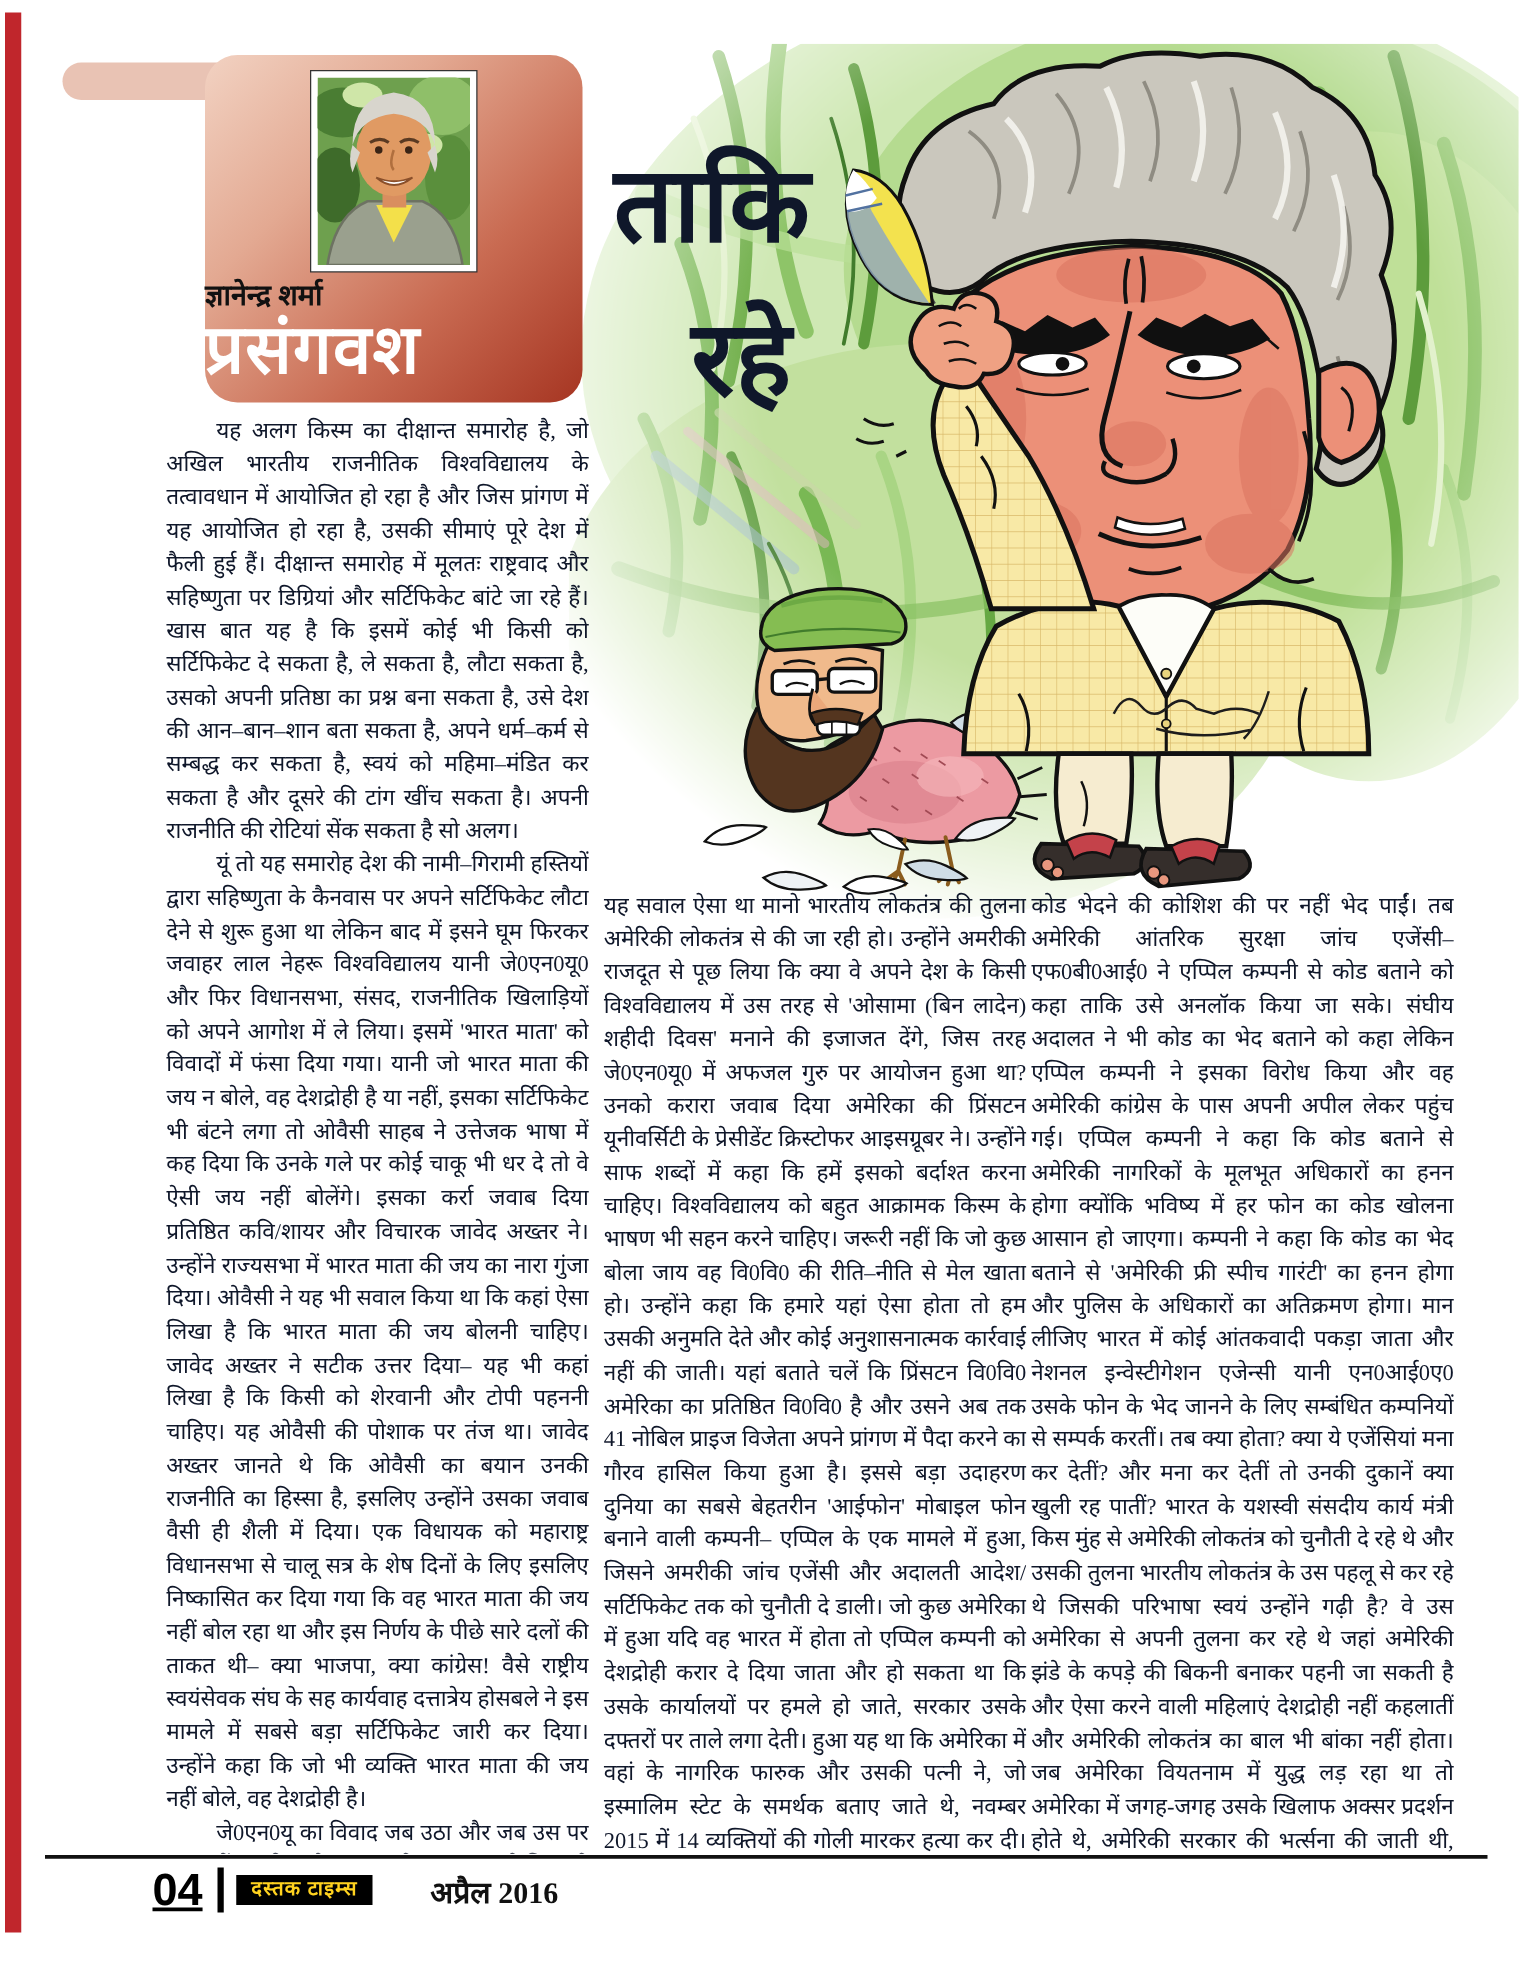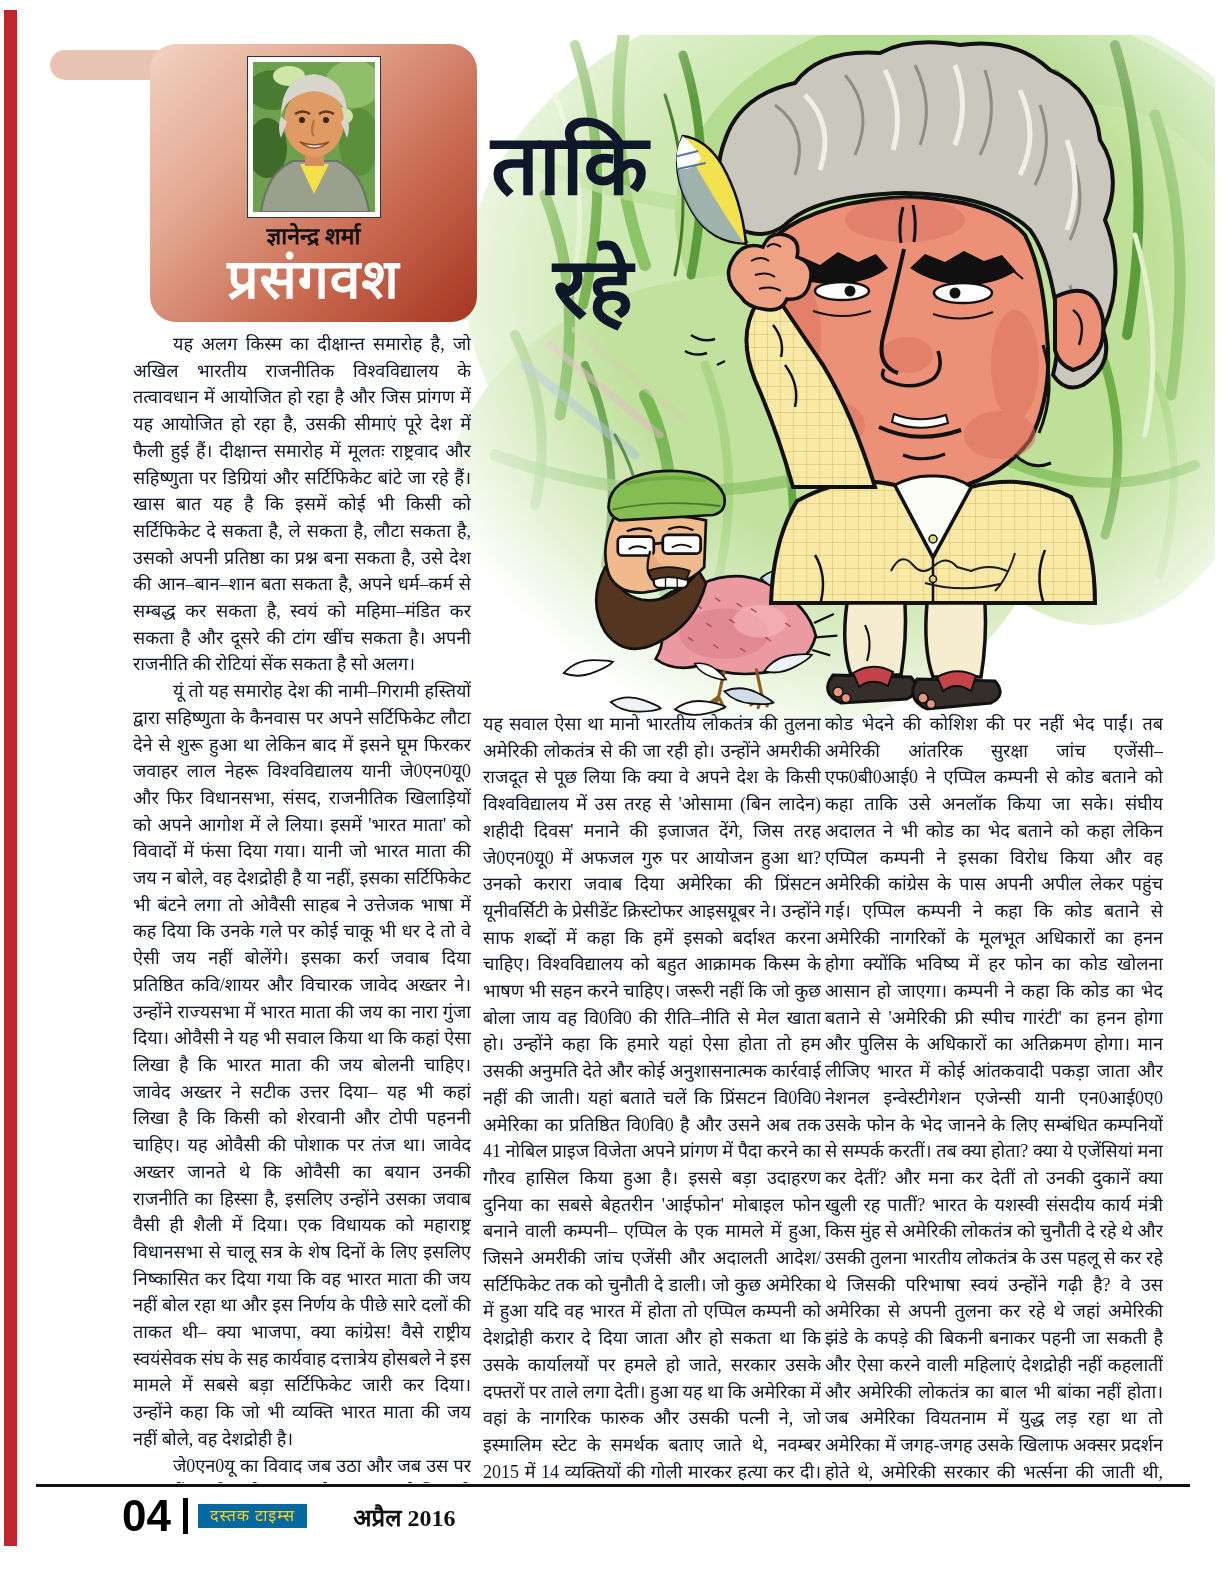--- a/index.html
+++ b/index.html
@@ -3,23 +3,22 @@
 <meta charset="utf-8">
 <style>
   html,body{margin:0;padding:0;background:#ffffff;}
   .page{
     position:relative;width:1224px;height:1584px;background:#ffffff;
     font-family:"Liberation Serif",serif;overflow:hidden;
   }
   .left-strip{position:absolute;left:4px;top:10px;width:13px;height:1536px;background:#c0262c;}
   .mast-tab{position:absolute;left:50px;top:50px;width:150px;height:30px;border-radius:15px;background:#e9c3b4;z-index:1;}
   .author-box{
-    position:absolute;left:150px;top:44px;width:327px;height:278px;border-radius:26px;z-index:2;
+    position:absolute;left:164px;top:44px;width:302px;height:278px;border-radius:26px;z-index:2;
     background:linear-gradient(135deg,#f2d2c2 0%,#e3a992 32%,#c96b52 66%,#a63522 100%);
-    text-align:center;
   }
   .photo-frame{
     margin:13px auto 0;width:122px;height:150px;background:#ffffff;padding:5px;
     box-shadow:0 0 0 1px #333333;display:block;
   }
   .photo-frame svg{display:block;}
   .author-name{margin-top:7px;font-size:23px;font-weight:bold;color:#111111;line-height:1.1;}
   .author-title{margin-top:3px;font-size:55px;font-weight:bold;color:#ffffff;line-height:1;letter-spacing:1px;}
   .cartoon{position:absolute;left:455px;top:35px;z-index:1;}
   .headline{position:absolute;left:491px;top:104px;z-index:5;color:#0f172a;font-weight:bold;}
@@ -29,24 +28,24 @@
     position:absolute;width:338px;font-size:18px;line-height:26.7px;
     text-align:justify;color:#0f172a;overflow:hidden;z-index:3;
   }
   .col p{margin:0;}
   .col p.indent{text-indent:40px;}
   .col1{left:133px;top:331px;height:1152px;}
   .col2{left:483px;top:711px;height:772px;}
   .col3{left:825px;top:711px;height:772px;}
   .footer-rule{position:absolute;left:36px;top:1484px;width:1154px;height:3px;background:#111111;z-index:3;}
   .footer{position:absolute;left:122px;top:1494px;display:flex;align-items:center;z-index:3;}
-  .pageno{font-size:44px;font-weight:bold;font-family:"Liberation Sans",sans-serif;color:#000000;line-height:1;}
+  .pageno{font-size:36px;font-weight:bold;font-family:"Liberation Sans",sans-serif;color:#000000;line-height:1;text-decoration:underline;}
   .vbar{width:5px;height:36px;background:#000000;margin:0 10px 0 12px;}
   .logo{
-    background:#0369a1;color:#ffd21f;font-weight:normal;font-size:16px;
+    background:#000000;color:#ffd21f;font-weight:bold;font-size:16px;
     padding:2px 12px;letter-spacing:1px;line-height:1.3;
   }
   .fdate{font-size:24px;font-weight:bold;color:#111111;margin-left:46px;}
 </style>
 </head>
 <body>
 
 <div class="page">
 
   <div class="left-strip"></div>

